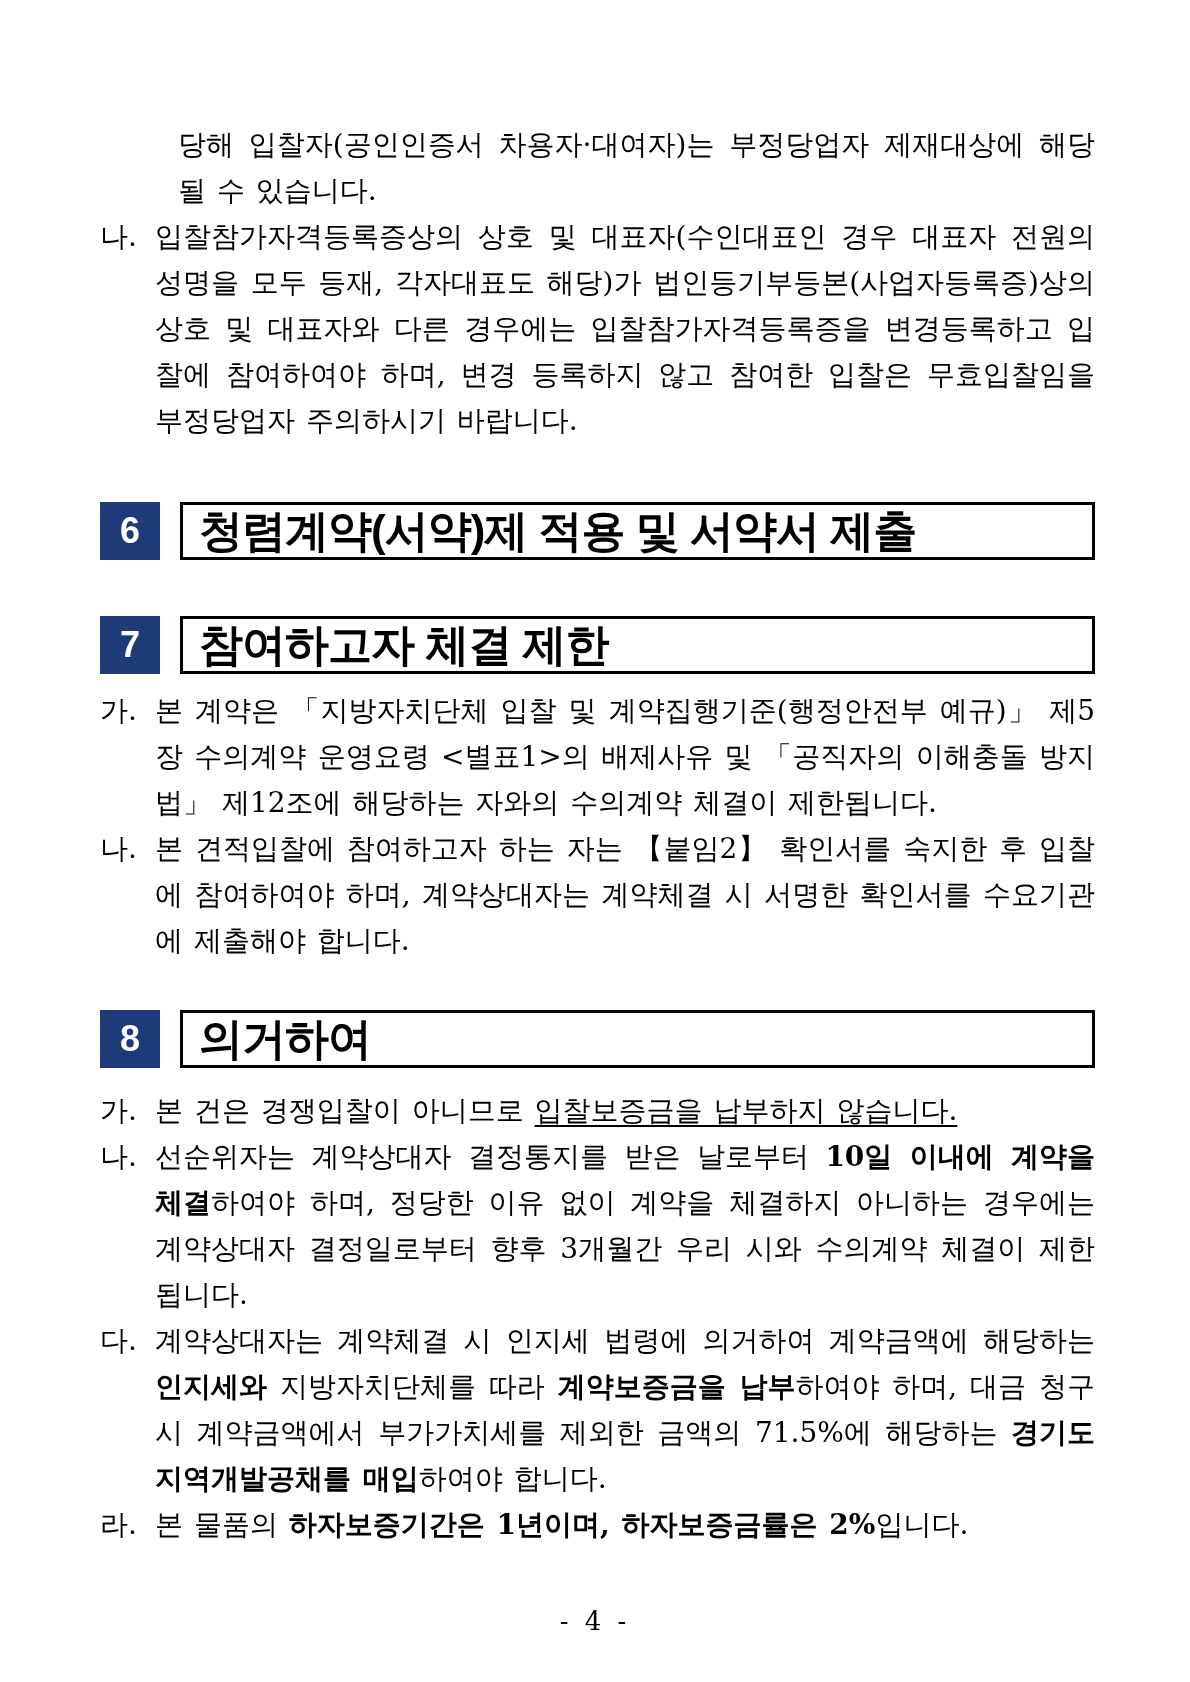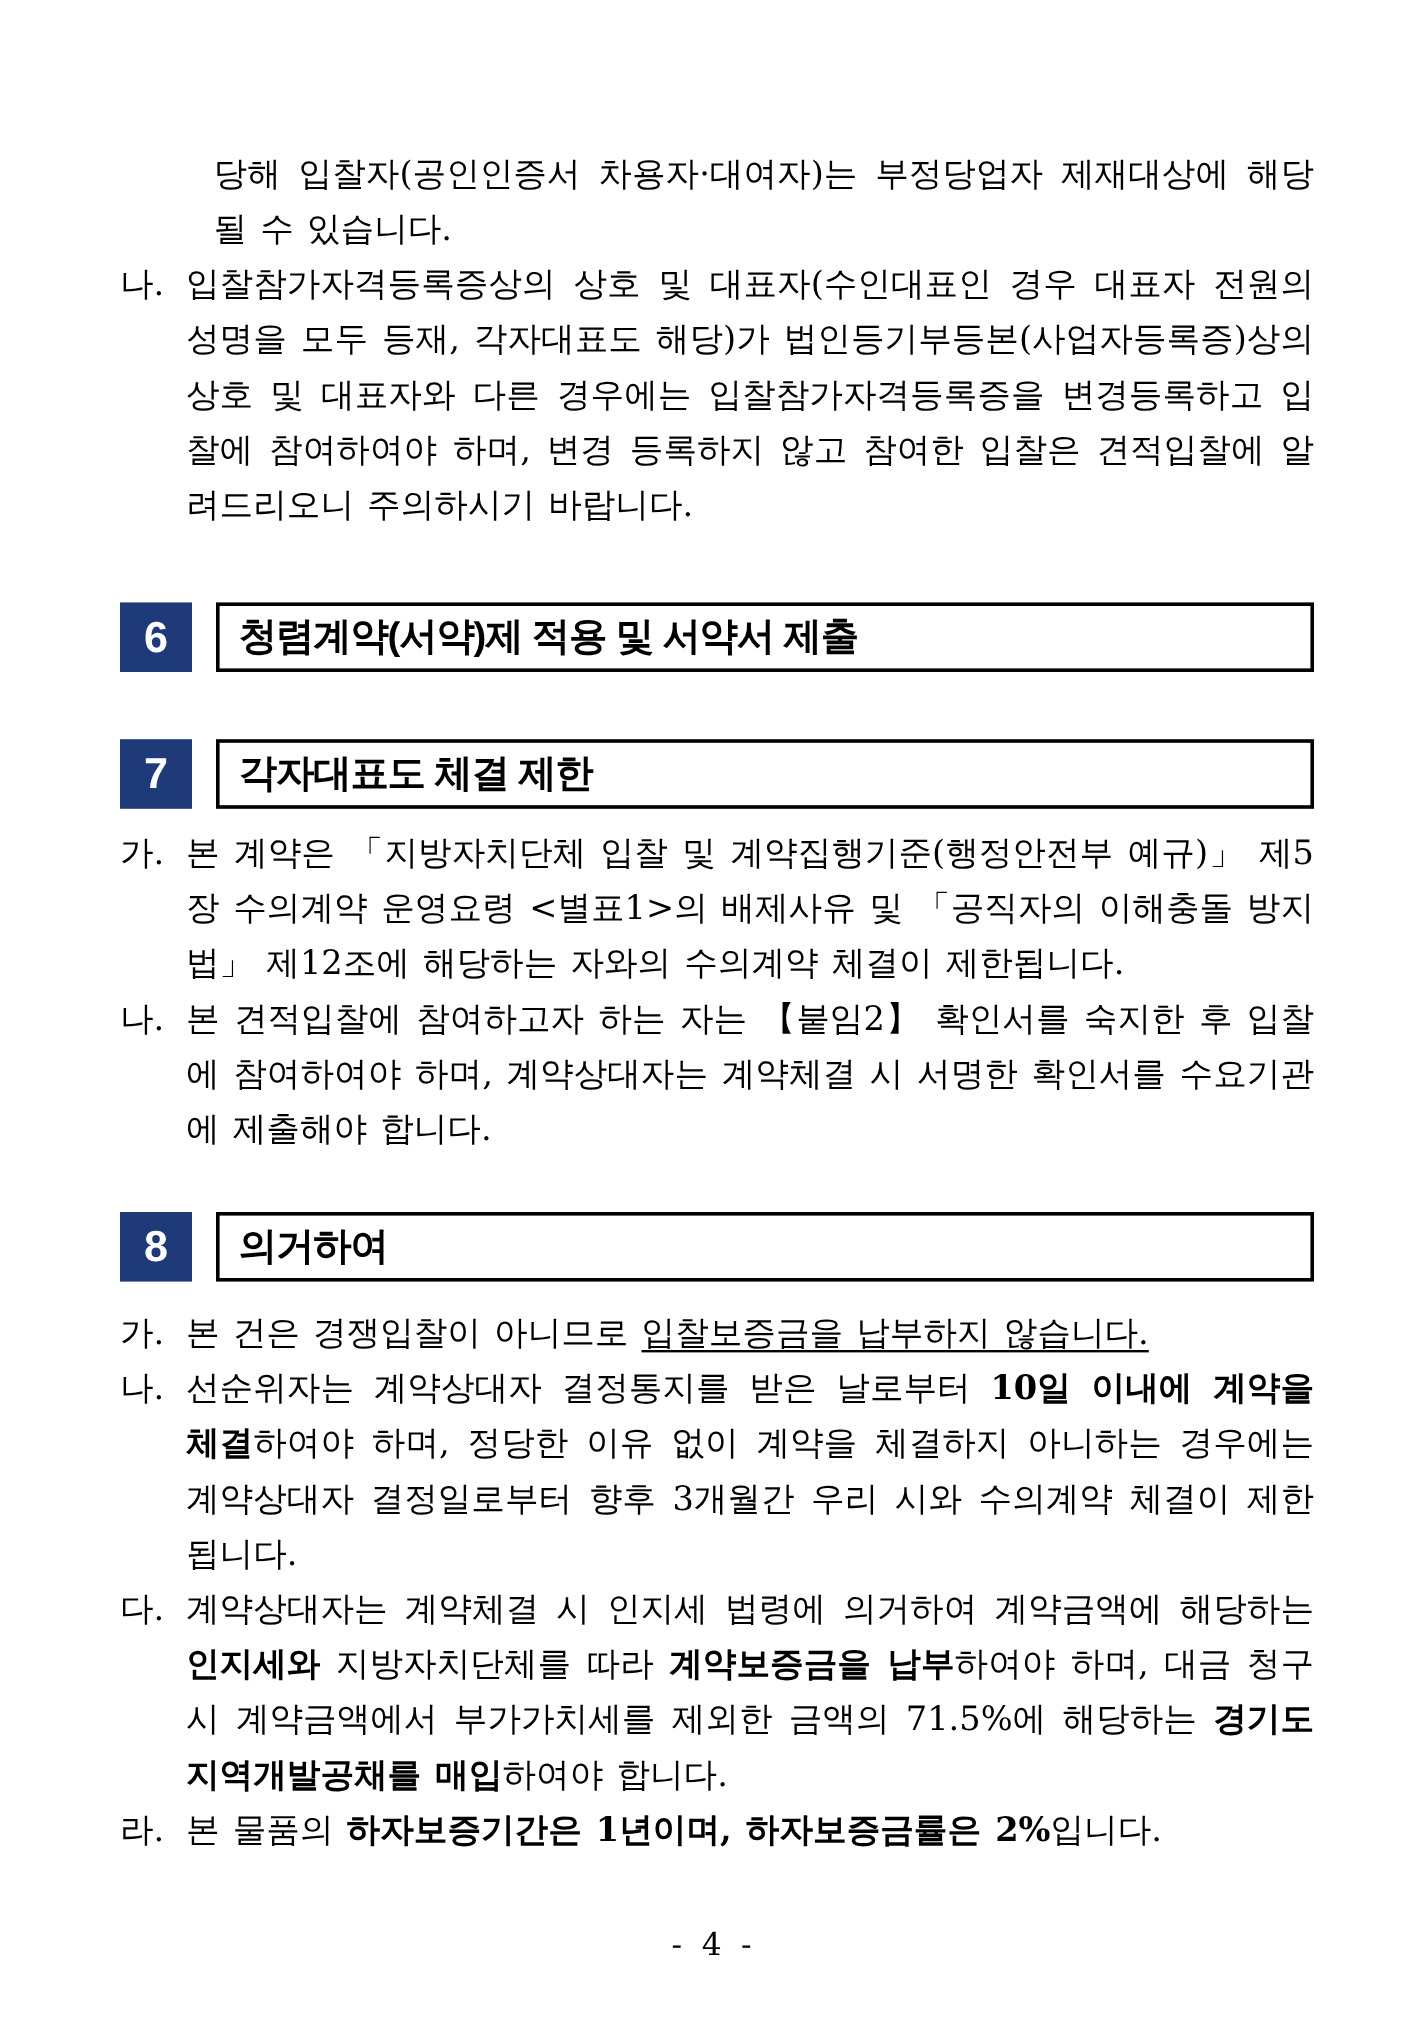--- a/index.html
+++ b/index.html
@@ -63,21 +63,21 @@
     border: 3px solid #000000;
     background: #ffffff;
     display: flex;
     align-items: center;
     padding-left: 16px;
     box-sizing: border-box;
   }
   .title-box .title-text {
     font-family: "Liberation Sans", sans-serif;
     font-weight: bold;
-    font-size: 32px;
+    font-size: 44px;
     letter-spacing: -1px;
     white-space: nowrap;
   }
   .h6 { margin-top: 58px; }
   .h7 { margin-top: 56px; }
   .h8 { margin-top: 46px; }
   .sec-body {
     margin-top: 16px;
     padding-left: 45px;
   }
@@ -99,34 +99,34 @@
 </head>
 <body>
 
 <div class="page">
   <div class="content">
 
     <p class="para intro-lead">당해 입찰자(공인인증서 차용자·대여자)는 부정당업자 제재대상에 해당될 수 있습니다.</p>
 
     <div class="li">
       <span class="marker">나.</span>
-      <div class="li-text">입찰참가자격등록증상의 상호 및 대표자(수인대표인 경우 대표자 전원의 성명을 모두 등재, 각자대표도 해당)가 법인등기부등본(사업자등록증)상의 상호 및 대표자와 다른 경우에는 입찰참가자격등록증을 변경등록하고 입찰에 참여하여야 하며, 변경 등록하지 않고 참여한 입찰은 견적입찰에 알려드리오니 주의하시기 바랍니다.</div>
+      <div class="li-text">입찰참가자격등록증상의 상호 및 대표자(수인대표인 경우 대표자 전원의 성명을 모두 등재, 각자대표도 해당)가 법인등기부등본(사업자등록증)상의 상호 및 대표자와 다른 경우에는 입찰참가자격등록증을 변경등록하고 입찰에 참여하여야 하며, 변경 등록하지 않고 참여한 입찰은 무효입찰임을 부정당업자 주의하시기 바랍니다.</div>
     </div>
 
     <div class="sec-header h6">
       <div class="num-box" style="background: rgb(30, 58, 120);">6</div>
       <div class="title-box">
         <span class="title-text">청렴계약(서약)제 적용 및 서약서 제출</span>
       </div>
     </div>
 
     <div class="sec-header h7">
       <div class="num-box" style="background: rgb(30, 58, 120);">7</div>
       <div class="title-box">
-        <span class="title-text">각자대표도 체결 제한</span>
+        <span class="title-text">참여하고자 체결 제한</span>
       </div>
     </div>
     <div class="items">
       <div class="li">
         <span class="marker">가.</span>
         <div class="li-text"><span>본 계약은 「지방자치단체 입찰 및 계약집행기준(행정안전부 예규)」 제5장 수의계약 운영요령 &lt;별표1&gt;의 배제사유 및 「공직자의 이해충돌 방지법」 제12조에 해당하는 자와의 수의계약 체결이 제한됩니다.</span></div>
       </div>
       <div class="li">
         <span class="marker">나.</span>
         <div class="li-text"><span>본 견적입찰에 참여하고자 하는 자는 【붙임2】 확인서를 숙지한 후 입찰에 참여하여야 하며, 계약상대자는 계약체결 시 서명한 확인서를 수요기관에 제출해야 합니다.</span></div>

